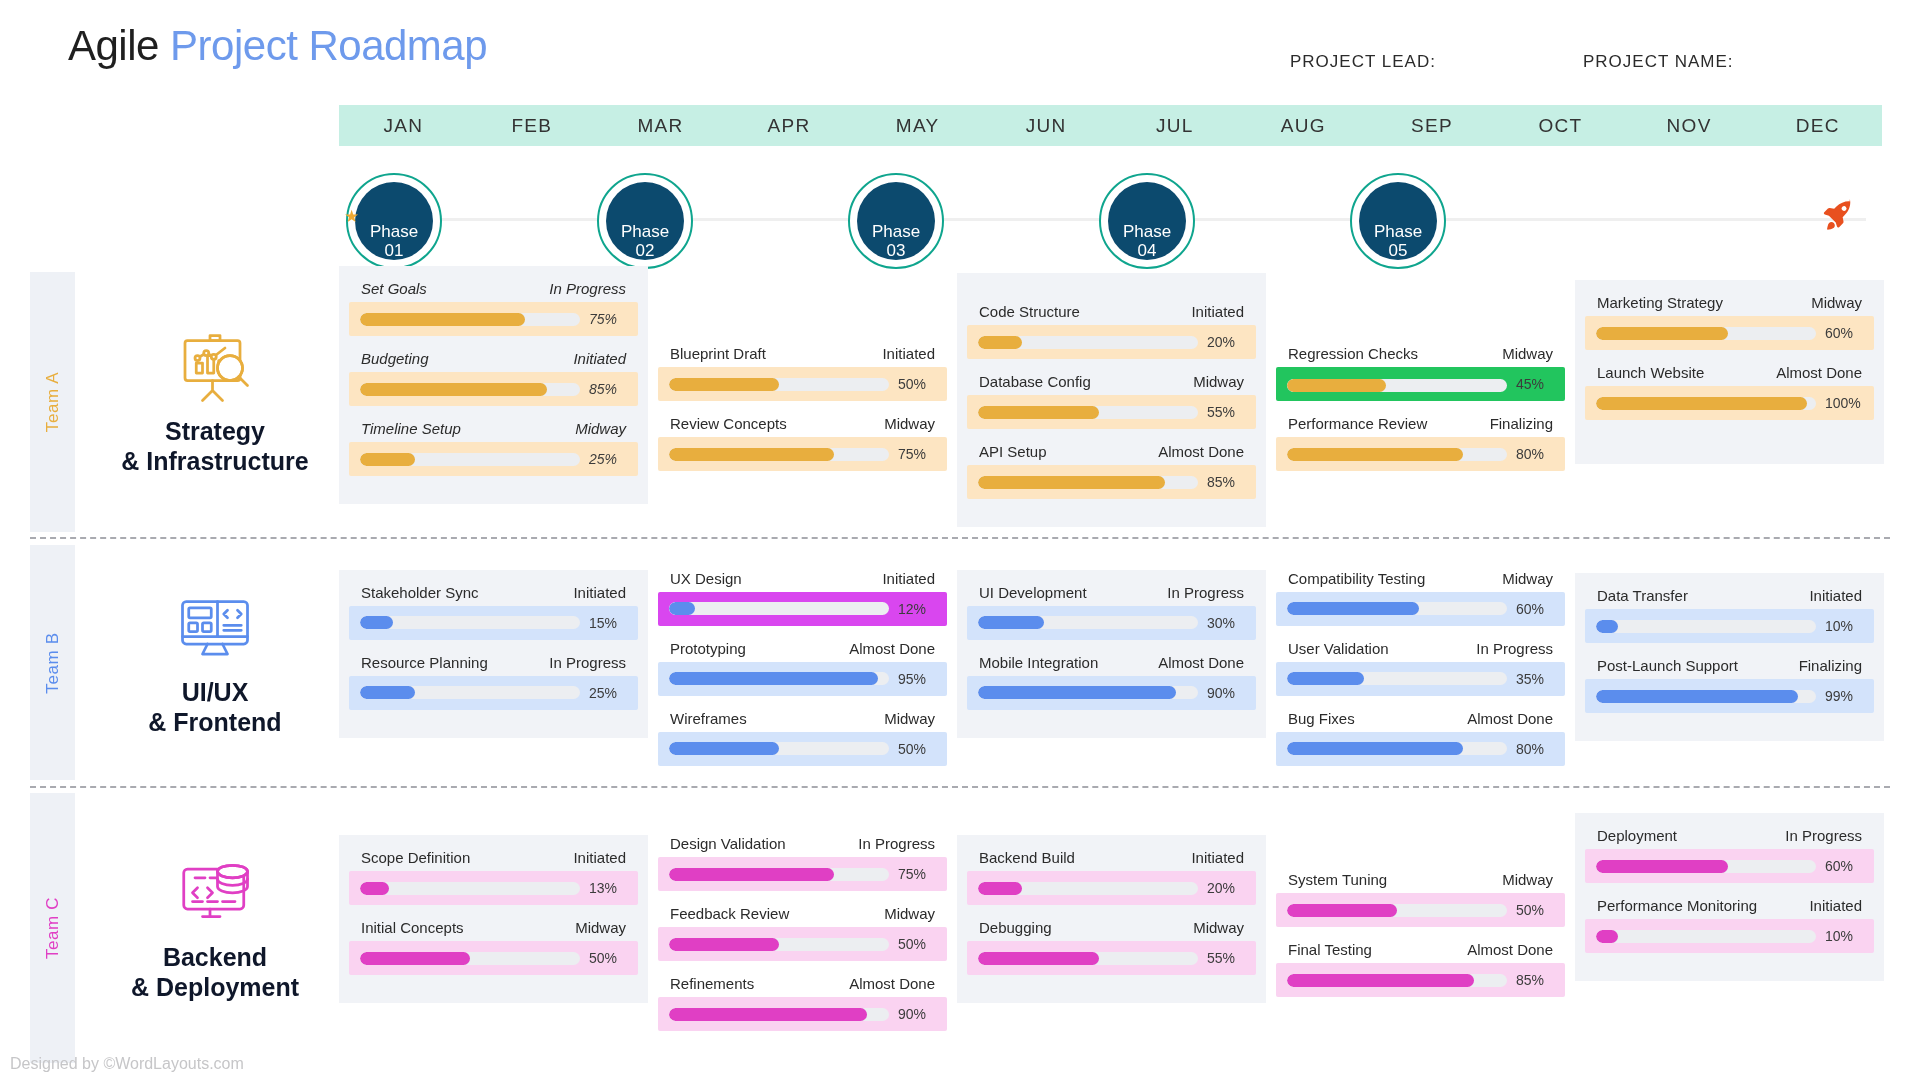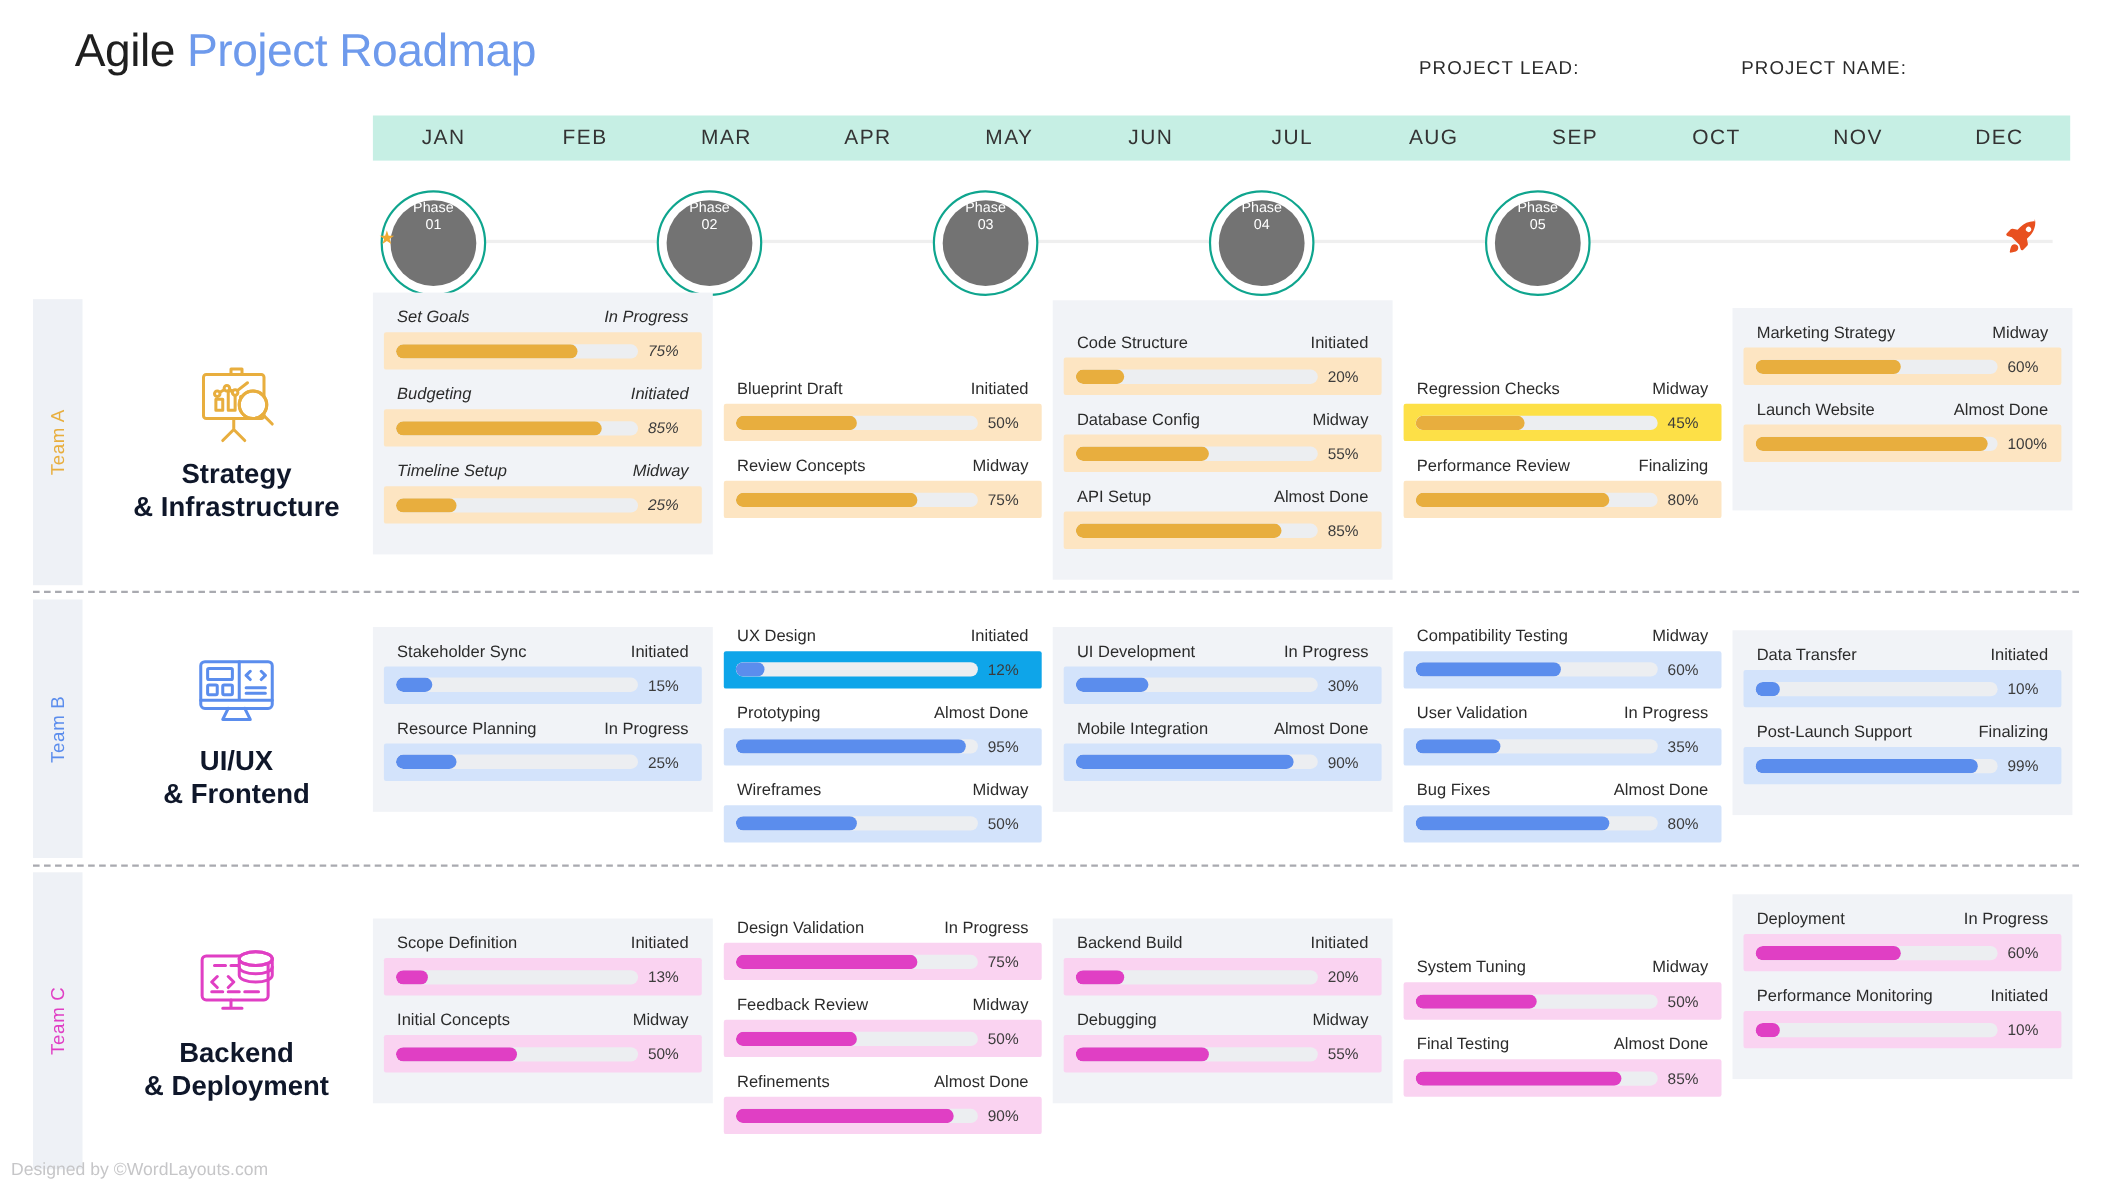--- a/index.html
+++ b/index.html
@@ -29,23 +29,23 @@
   .rail-wrap{position:absolute;left:339px;top:150px;width:1560px;height:110px;}
   .rail-line{position:absolute;left:7px;top:68px;width:1520px;height:3px;background:#efefef;}
   .star{position:absolute;left:344px;top:208px;font-size:17px;color:#efaa33;line-height:1;}
   .rocket{position:absolute;left:1820px;top:198px;width:34px;height:34px;}
   .phase{
     position:absolute;top:23px;width:92px;height:92px;border-radius:50%;
     border:2px solid #0fa58e;background:#ffffff;
     display:flex;align-items:center;justify-content:center;
   }
   .phase-inner{
-    width:78px;height:78px;border-radius:50%;background:#737373;color:#fff;
-    display:flex;flex-direction:column;align-items:center;justify-content:flex-start;
-    font-size:13px;line-height:1.12;font-weight:500;
+    width:78px;height:78px;border-radius:50%;background:#0c4a6e;color:#fff;
+    display:flex;flex-direction:column;align-items:center;justify-content:flex-end;
+    font-size:17px;line-height:1.12;font-weight:500;
   }
 
   
   .row{position:absolute;left:0;width:1920px;}
   .row#rowA{top:272px;height:260px;}
   .row#rowB{top:545px;height:235px;}
   .row#rowC{top:793px;height:270px;}
 
   .tab{position:absolute;left:30px;top:0;width:45px;height:100%;background:#eef1f6;}
   .tab-label{
@@ -282,21 +282,21 @@
             </div>
           </div>
         </div>
         <div class="colwrap">
           <div class="card" style="top: 59px; padding-top: 14px; padding-bottom: 14px; background: transparent;">
             <div class="task">
               <div class="task-head">
                 <span class="tn">Regression Checks</span>
                 <span class="ts">Midway</span>
               </div>
-              <div class="band" style="background: #fde047;">
+              <div class="band" style="background: #22c55e; align-items: flex-end;">
                 <div class="track">
                   <div class="fill" style="width: 45%; background: rgb(232, 174, 62);"></div>
                 </div>
                 <span class="pct">45%</span>
               </div>
             </div>
             <div class="task">
               <div class="task-head">
                 <span class="tn">Performance Review</span>
                 <span class="ts">Finalizing</span>
@@ -389,21 +389,21 @@
             </div>
           </div>
         </div>
         <div class="colwrap">
           <div class="card" style="top: 10.5px; padding-top: 14px; padding-bottom: 14px; background: transparent;">
             <div class="task">
               <div class="task-head">
                 <span class="tn">UX Design</span>
                 <span class="ts">Initiated</span>
               </div>
-              <div class="band" style="background: #0ea5e9; align-items: center;">
+              <div class="band" style="background: #d946ef; align-items: center;">
                 <div class="track">
                   <div class="fill" style="width: 12%; background: rgb(91, 141, 237);"></div>
                 </div>
                 <span class="pct">12%</span>
               </div>
             </div>
             <div class="task">
               <div class="task-head">
                 <span class="tn">Prototyping</span>
                 <span class="ts">Almost Done</span>

